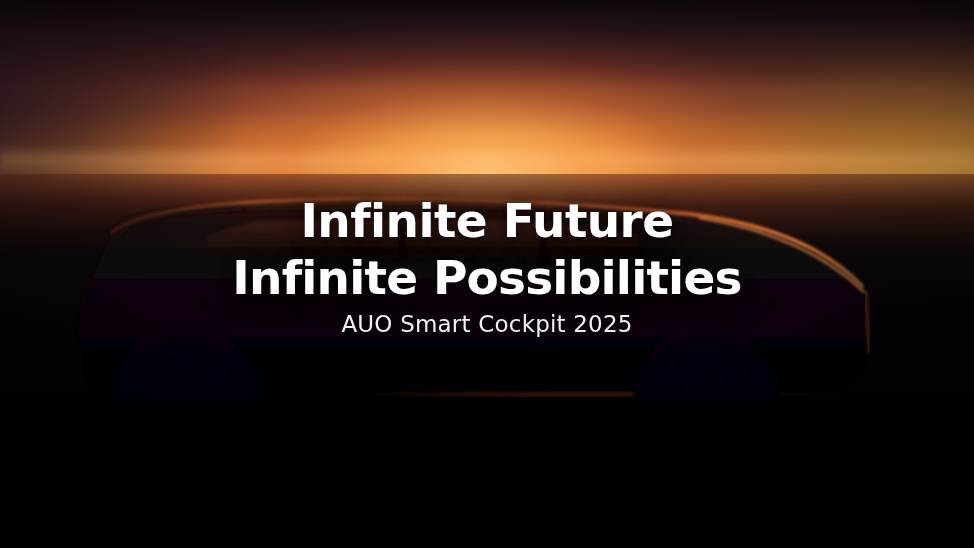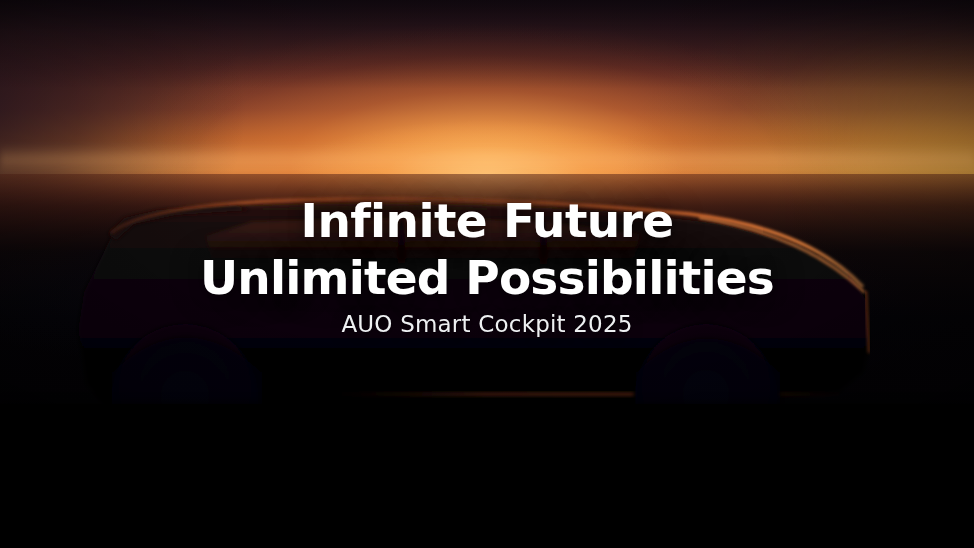--- a/index.html
+++ b/index.html
@@ -360,18 +360,18 @@
     <path d="M 636,372 Q 706,304 780,372 L 780,420 L 636,420 Z" fill="#050307" opacity="0.75" filter="url(#softEdge)"></path>
 
     <rect x="0" y="404" width="974" height="144" fill="#030205" opacity="0.9" filter="url(#softEdgeLg)"></rect>
   </svg>
 
   <div class="bg-layer vignette"></div>
 
   <div class="overlay">
     <h1 class="headline">
       <span>Infinite Future</span>
-      <span class="line2">Unlimited Possibilities</span>
+      <span class="line2">Infinite Possibilities</span>
     </h1>
     <p class="subtitle">AUO Smart Cockpit 2025</p>
   </div>
 
 </div>
 
 </body></html>

